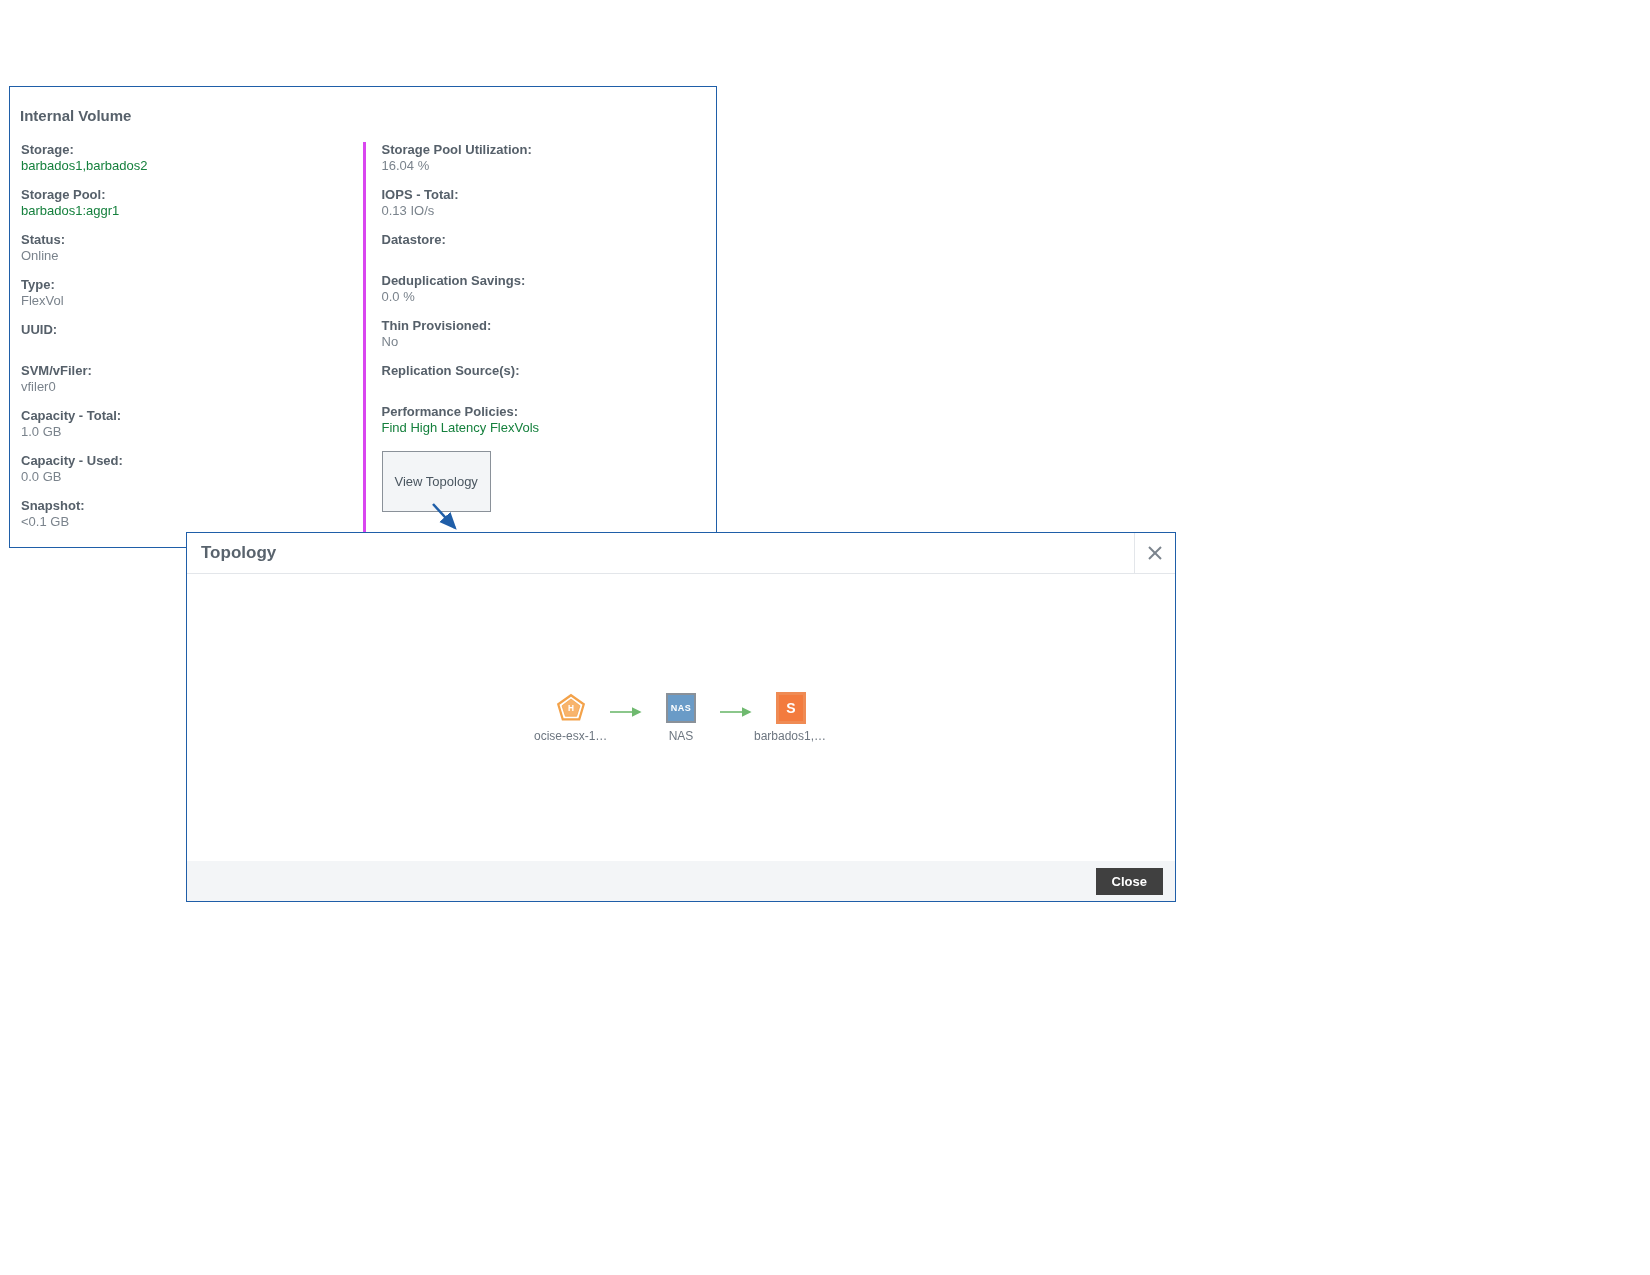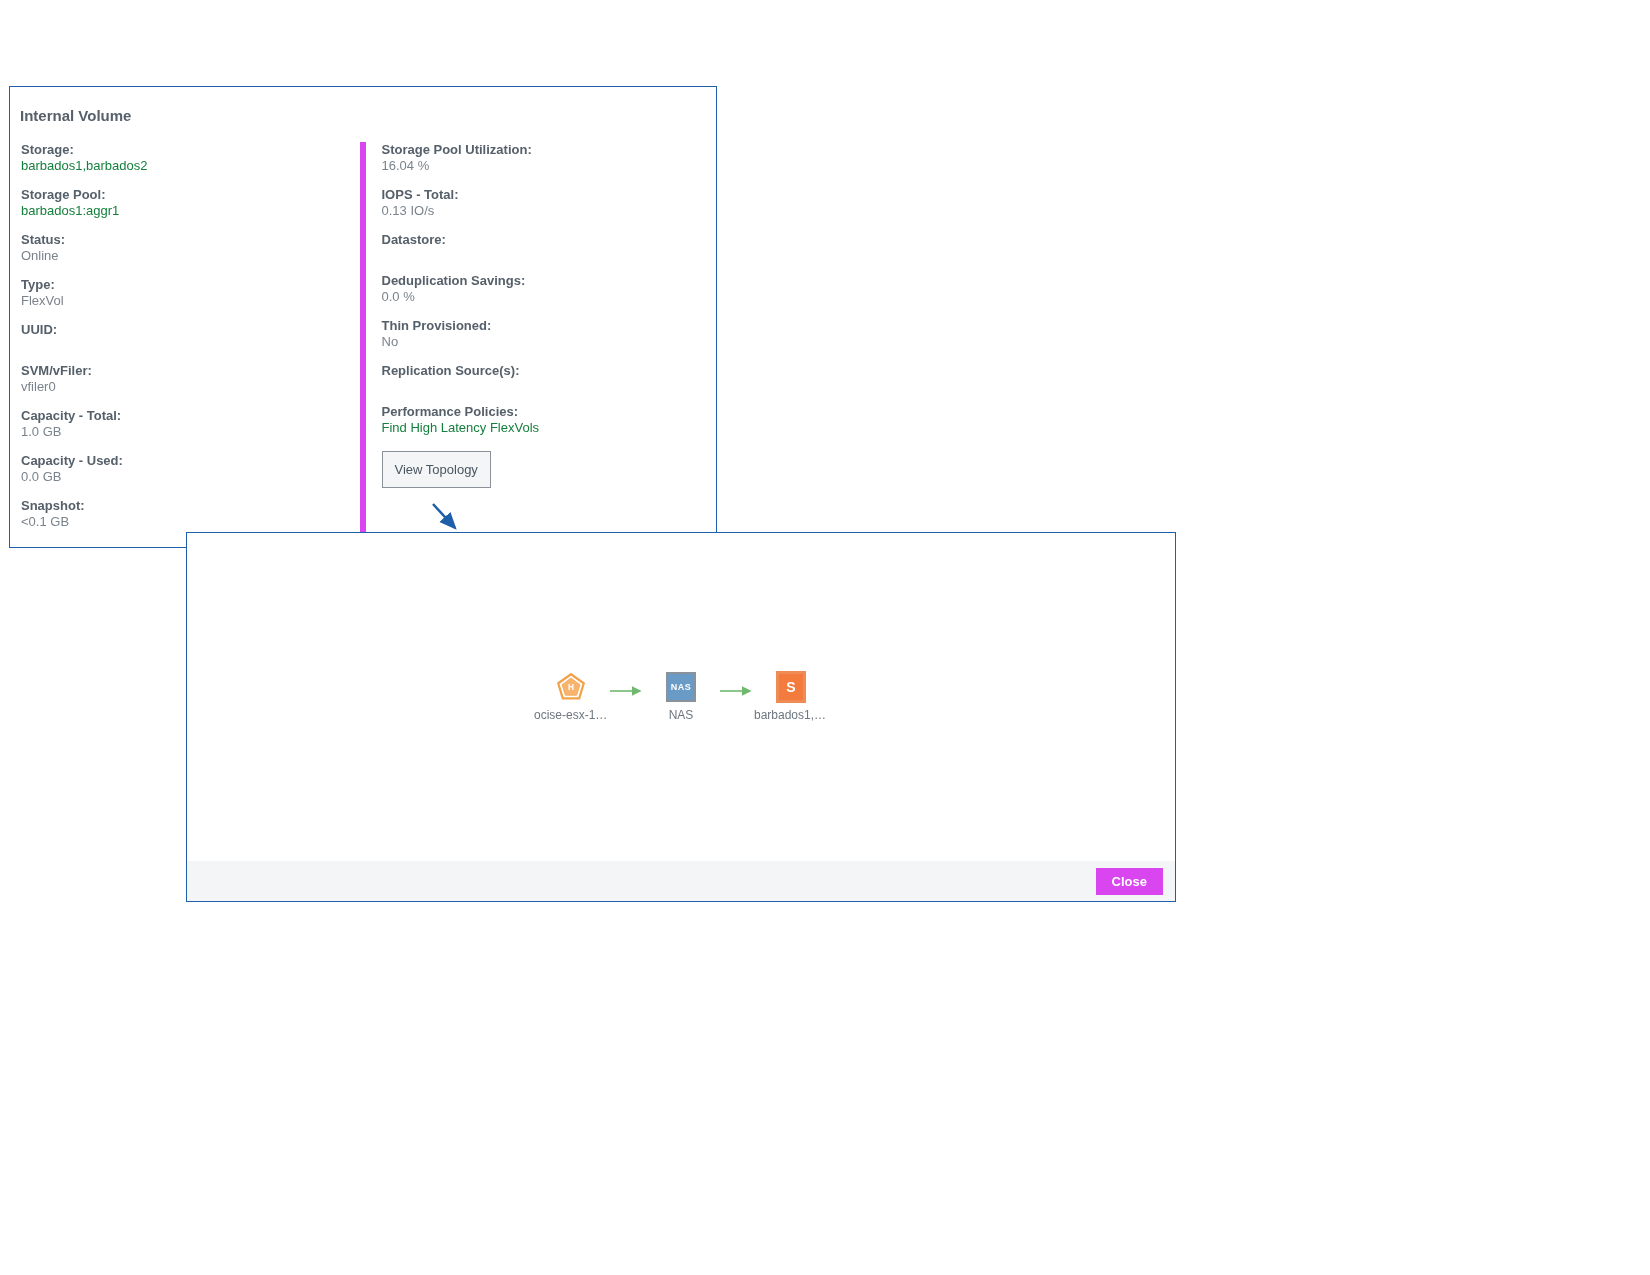--- a/index.html
+++ b/index.html
@@ -34,34 +34,34 @@
   }
   .volume-body {
     display: flex;
     padding-left: 5px;
   }
   .vol-col {
     width: 50%;
     box-sizing: border-box;
     padding: 0 10px 0 6px;
   }
-  .vol-col.left  { border-right: 6px solid #d946ef; }
+  .vol-col.left  { border-right: 3px solid #d946ef; }
   .vol-col.right { padding-left: 16px; }
 
   .kv        { margin-bottom: 14px; font-size: 13px; }
   .kv.tall   { margin-bottom: 26px; }
   .kv .label { color: #56606a; font-weight: 600; }
   .kv .value { color: #7a838c; margin-top: 1px; }
   .kv .value.link,
   .link       { color: #15803d; cursor: pointer; }
 
   .view-topology-btn {
     display: inline-block;
     margin-top: 2px;
-    padding: 10px 12px;
+    padding: 22px 12px;
     border: 1px solid #8a9199;
     background: #f3f5f7;
     color: #4a5660;
     font-size: 13px;
     cursor: pointer;
   }
 
   
   .cue-arrow {
     position: absolute;
@@ -167,21 +167,21 @@
 
   .topo-footer {
     height: 40px;
     background: #f3f5f7;
     display: flex;
     align-items: center;
     justify-content: flex-end;
     padding-right: 12px;
   }
   .close-btn {
-    background: #d946ef;
+    background: #404040;
     color: #fff;
     border: none;
     padding: 6px 16px;
     font-size: 13px;
     font-weight: 600;
     cursor: pointer;
   }
 </style>
 </head>
 <body>
@@ -270,20 +270,29 @@
   <defs>
     <marker id="cueHead" markerWidth="8" markerHeight="8" refX="6" refY="3" orient="auto">
       <path d="M0,0 L7,3 L0,6 Z" fill="#1f5ea8"></path>
     </marker>
   </defs>
   <line x1="6" y1="4" x2="28" y2="28" stroke="#1f5ea8" stroke-width="2.5" marker-end="url(#cueHead)"></line>
 </svg>
 
 <div class="topology-dialog">
 
+  <div class="topo-header">
+    <div class="topo-title">Topology</div>
+    <div class="topo-close">
+      <svg viewBox="0 0 14 14">
+        <line x1="1" y1="1" x2="13" y2="13" stroke="#7b848d" stroke-width="2"></line>
+        <line x1="13" y1="1" x2="1" y2="13" stroke="#7b848d" stroke-width="2"></line>
+      </svg>
+    </div>
+  </div>
 
   <div class="topo-canvas">
     <div class="topo-chain">
 
       <div class="topo-node">
         <div class="topo-icon-box icon-host">
           <svg viewBox="0 0 40 40">
             <polygon points="20,3 37,15 31,35 9,35 3,15" fill="#ffffff" stroke="#f3a24a" stroke-width="3"></polygon>
             <polygon points="20,8 32,17 27.5,31 12.5,31 8,17" fill="#f8b46c" stroke="#f3a24a" stroke-width="1"></polygon>
             <text x="20" y="24" text-anchor="middle" font-size="11" font-weight="700" fill="#ffffff">H</text>

